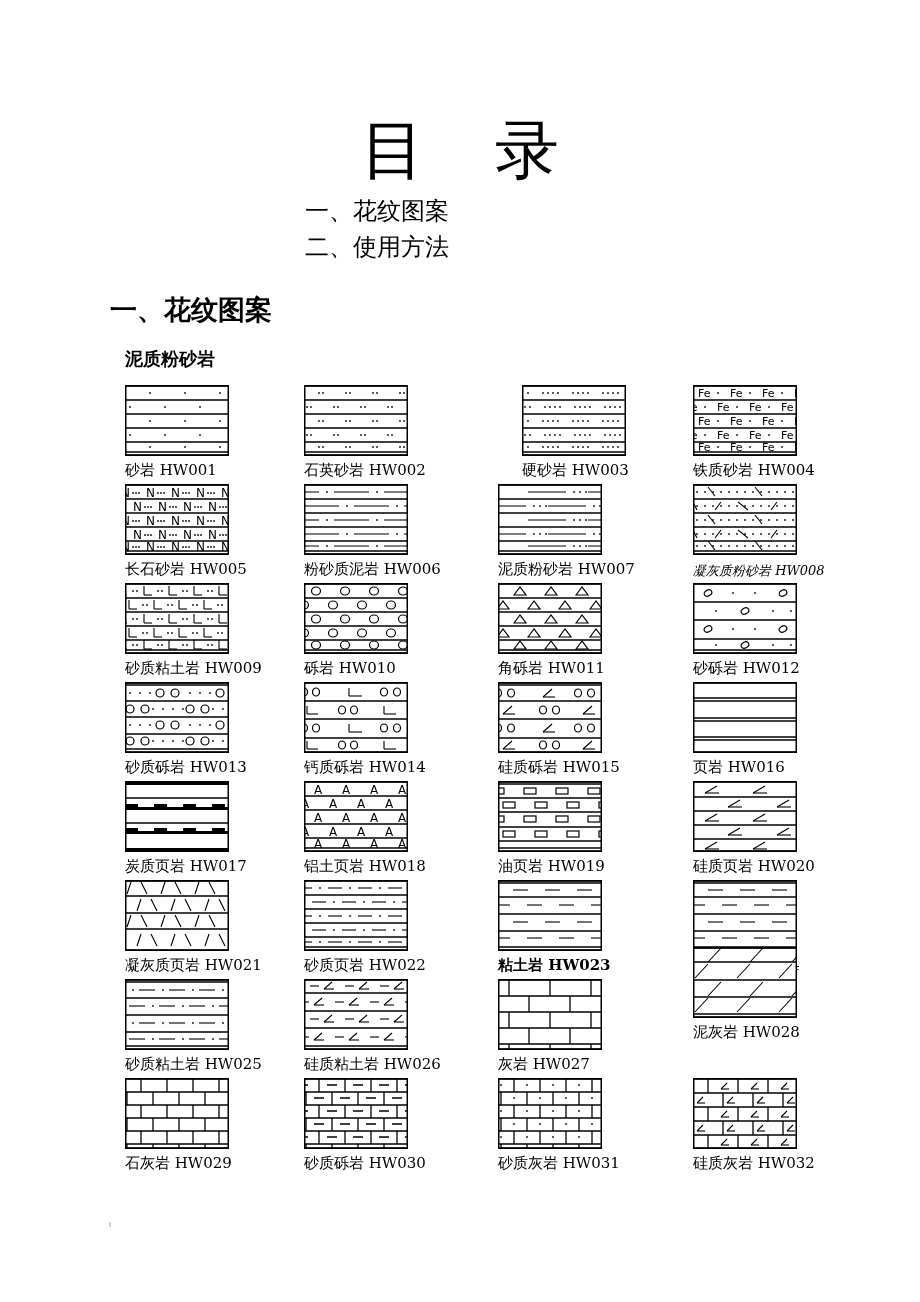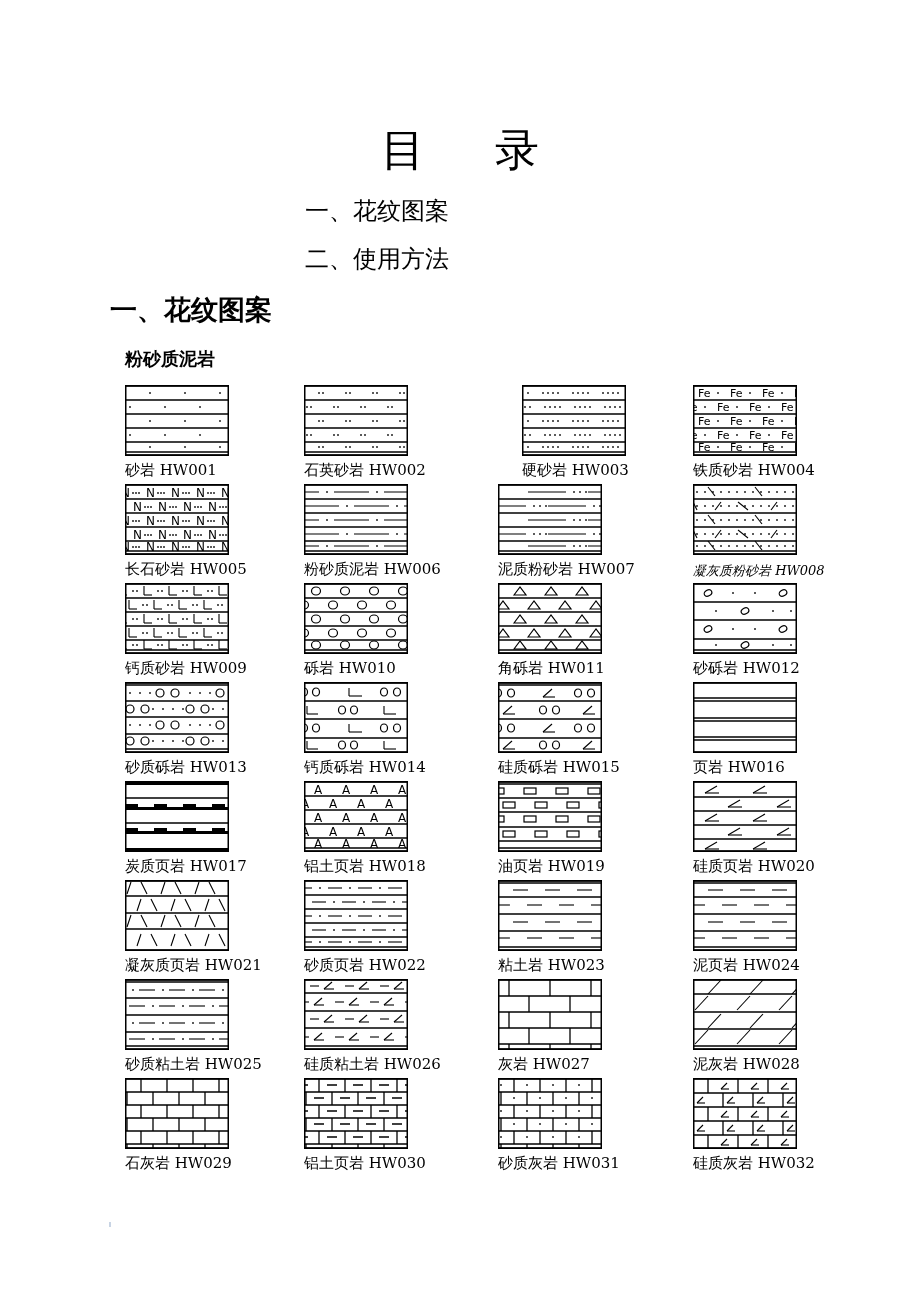--- a/index.html
+++ b/index.html
@@ -1,43 +1,43 @@
 <!DOCTYPE html>
 <html><head>
 <meta charset="utf-8">
 <style>
   html, body { margin:0; padding:0; background:#ffffff; }
   body { width:920px; height:1302px; position:relative; overflow:hidden;
          font-family:"DejaVu Serif","Liberation Serif",serif; color:#000; }
   .toc-title { position:absolute; left:0; width:920px; top:118px; text-align:center;
-               font-size:44px; letter-spacing:0; line-height:64px; }
+               font-size:64px; letter-spacing:0; line-height:64px; }
   .toc-title span { display:inline-block; }
   .toc-title .gap { width:70px; }
   .toc-item { position:absolute; left:305px; font-size:24px; line-height:30px; }
   .sec-heading { position:absolute; left:110px; top:292px; font-family:"DejaVu Sans","Liberation Sans",sans-serif;
                  font-weight:bold; font-size:27px; line-height:36px; }
   .sub-heading { position:absolute; left:125px; top:346px; font-family:"DejaVu Sans","Liberation Sans",sans-serif;
                  font-weight:bold; font-size:18px; line-height:26px; }
   .cell { position:absolute; width:200px; height:99px; }
   .cell svg { position:absolute; left:0; top:0; display:block; }
   .cell .cap { position:absolute; left:0; top:75px; font-size:15px; line-height:20px; white-space:nowrap; }
   .cell .cap.small { font-size:13px; top:77px;font-style:italic; }
   .footer-mark { position:absolute; left:109px; top:1222px; width:2px; height:5px; background:#c8d4e4; }
 </style>
 </head>
 <body>
 
 <div class="toc-title">
   <span>目</span><span class="gap"></span><span>录</span>
 </div>
 <div class="toc-item" style="top:196px;">一、花纹图案</div>
-<div class="toc-item" style="top:246px;font-family:Liberation Mono, monospace;">二、使用方法</div>
+<div class="toc-item" style="top:232px;">二、使用方法</div>
 
 <div class="sec-heading">一、花纹图案</div>
-<div class="sub-heading">粉砂质泥岩</div>
+<div class="sub-heading">泥质粉砂岩</div>
 
 <div id="grid">
     <div class="cell" style="left: 125px; top: 385px;">
       <svg width="104" height="71" viewBox="0 0 104 71">
         <rect x="0" y="0" width="104" height="71" fill="#fff"></rect>
         <line x1="0" y1="1" x2="104" y2="1" stroke="#000" stroke-width="1.3"></line>
         <line x1="0" y1="15" x2="104" y2="15" stroke="#000" stroke-width="1.3"></line>
         <line x1="0" y1="29" x2="104" y2="29" stroke="#000" stroke-width="1.3"></line>
         <line x1="0" y1="43" x2="104" y2="43" stroke="#000" stroke-width="1.3"></line>
         <line x1="0" y1="57" x2="104" y2="57" stroke="#000" stroke-width="1.3"></line>
@@ -665,21 +665,21 @@
         <line x1="69" y1="57" x2="69" y2="66" stroke="#000" stroke-width="1.1"></line>
         <line x1="69" y1="66" x2="77" y2="66" stroke="#000" stroke-width="1.1"></line>
         <rect x="82.2" y="61.2" width="1.6" height="1.6" fill="#000"></rect>
         <rect x="86.2" y="61.2" width="1.6" height="1.6" fill="#000"></rect>
         <line x1="94" y1="57" x2="94" y2="66" stroke="#000" stroke-width="1.1"></line>
         <line x1="94" y1="66" x2="102" y2="66" stroke="#000" stroke-width="1.1"></line>
         <rect x="107.2" y="61.2" width="1.6" height="1.6" fill="#000"></rect>
         <rect x="111.2" y="61.2" width="1.6" height="1.6" fill="#000"></rect>
         <rect x="0.75" y="0.75" width="102.5" height="69.5" fill="none" stroke="#000" stroke-width="1.5"></rect>
       </svg>
-      <div class="cap">钙质砂岩 HW009</div>
+      <div class="cap">砂质粘土岩 HW009</div>
     </div>
     <div class="cell" style="left: 304px; top: 583px; padding-left: 7px;">
       <svg width="104" height="71" viewBox="0 0 104 71">
         <rect x="0" y="0" width="104" height="71" fill="#fff"></rect>
         <line x1="0" y1="1" x2="104" y2="1" stroke="#000" stroke-width="1.3"></line>
         <line x1="0" y1="15" x2="104" y2="15" stroke="#000" stroke-width="1.3"></line>
         <line x1="0" y1="29" x2="104" y2="29" stroke="#000" stroke-width="1.3"></line>
         <line x1="0" y1="43" x2="104" y2="43" stroke="#000" stroke-width="1.3"></line>
         <line x1="0" y1="57" x2="104" y2="57" stroke="#000" stroke-width="1.3"></line>
         <line x1="0" y1="67" x2="104" y2="67" stroke="#000" stroke-width="1.3"></line>
@@ -1120,21 +1120,21 @@
         <line x1="24" y1="62" x2="38" y2="62" stroke="#000" stroke-width="1.1"></line>
         <rect x="45.2" y="61.2" width="1.6" height="1.6" fill="#000"></rect>
         <line x1="54" y1="62" x2="68" y2="62" stroke="#000" stroke-width="1.1"></line>
         <rect x="75.2" y="61.2" width="1.6" height="1.6" fill="#000"></rect>
         <line x1="84" y1="62" x2="98" y2="62" stroke="#000" stroke-width="1.1"></line>
         <rect x="105.2" y="61.2" width="1.6" height="1.6" fill="#000"></rect>
         <rect x="0.75" y="0.75" width="102.5" height="69.5" fill="none" stroke="#000" stroke-width="1.5"></rect>
       </svg>
       <div class="cap">砂质页岩 HW022</div>
     </div>
-    <div class="cell" style="left: 498px; top: 880px;">
+    <div class="cell" style="left: 498px; top: 880px; font-weight: bold;">
       <svg width="104" height="71" viewBox="0 0 104 71">
         <rect x="0" y="0" width="104" height="71" fill="#fff"></rect>
         <line x1="0" y1="1" x2="104" y2="1" stroke="#000" stroke-width="1.3"></line>
         <line x1="0" y1="3" x2="104" y2="3" stroke="#000" stroke-width="1.3"></line>
         <line x1="0" y1="17" x2="104" y2="17" stroke="#000" stroke-width="1.3"></line>
         <line x1="0" y1="34" x2="104" y2="34" stroke="#000" stroke-width="1.3"></line>
         <line x1="0" y1="51" x2="104" y2="51" stroke="#000" stroke-width="1.3"></line>
         <line x1="0" y1="67" x2="104" y2="67" stroke="#000" stroke-width="1.3"></line>
         <line x1="0" y1="70" x2="104" y2="70" stroke="#000" stroke-width="1.3"></line>
         <line x1="15" y1="10" x2="30" y2="10" stroke="#000" stroke-width="1.1"></line>
@@ -1303,21 +1303,21 @@
         <line x1="72" y1="49" x2="72" y2="65" stroke="#000" stroke-width="1.3"></line>
         <line x1="0" y1="65" x2="104" y2="65" stroke="#000" stroke-width="1.3"></line>
         <line x1="11" y1="65" x2="11" y2="71" stroke="#000" stroke-width="1.3"></line>
         <line x1="52" y1="65" x2="52" y2="71" stroke="#000" stroke-width="1.3"></line>
         <line x1="93" y1="65" x2="93" y2="71" stroke="#000" stroke-width="1.3"></line>
         <line x1="0" y1="70" x2="104" y2="70" stroke="#000" stroke-width="1.3"></line>
         <rect x="0.75" y="0.75" width="102.5" height="69.5" fill="none" stroke="#000" stroke-width="1.5"></rect>
       </svg>
       <div class="cap">灰岩 HW027</div>
     </div>
-    <div class="cell" style="left: 693px; top: 979px;">
+    <div class="cell" style="left: 693px; top: 947px;">
       <svg width="104" height="71" viewBox="0 0 104 71">
         <rect x="0" y="0" width="104" height="71" fill="#fff"></rect>
         <line x1="0" y1="1" x2="104" y2="1" stroke="#000" stroke-width="1.3"></line>
         <line x1="0" y1="15" x2="104" y2="15" stroke="#000" stroke-width="1.3"></line>
         <line x1="0" y1="33" x2="104" y2="33" stroke="#000" stroke-width="1.3"></line>
         <line x1="0" y1="50" x2="104" y2="50" stroke="#000" stroke-width="1.3"></line>
         <line x1="0" y1="67" x2="104" y2="67" stroke="#000" stroke-width="1.3"></line>
         <line x1="0" y1="70" x2="104" y2="70" stroke="#000" stroke-width="1.3"></line>
         <line x1="15" y1="15" x2="28" y2="1" stroke="#000" stroke-width="1.1"></line>
         <line x1="57" y1="15" x2="70" y2="1" stroke="#000" stroke-width="1.1"></line>
@@ -1429,21 +1429,21 @@
         <line x1="10" y1="72" x2="20" y2="72" stroke="#000" stroke-width="1.5"></line>
         <line x1="28" y1="66" x2="28" y2="71" stroke="#000" stroke-width="1.3"></line>
         <line x1="36" y1="72" x2="46" y2="72" stroke="#000" stroke-width="1.5"></line>
         <line x1="54" y1="66" x2="54" y2="71" stroke="#000" stroke-width="1.3"></line>
         <line x1="62" y1="72" x2="72" y2="72" stroke="#000" stroke-width="1.5"></line>
         <line x1="80" y1="66" x2="80" y2="71" stroke="#000" stroke-width="1.3"></line>
         <line x1="88" y1="72" x2="98" y2="72" stroke="#000" stroke-width="1.5"></line>
         <line x1="0" y1="70" x2="104" y2="70" stroke="#000" stroke-width="1.3"></line>
         <rect x="0.75" y="0.75" width="102.5" height="69.5" fill="none" stroke="#000" stroke-width="1.5"></rect>
       </svg>
-      <div class="cap">铝土页岩 HW030</div>
+      <div class="cap">砂质砾岩 HW030</div>
     </div>
     <div class="cell" style="left: 498px; top: 1078px;">
       <svg width="104" height="71" viewBox="0 0 104 71">
         <rect x="0" y="0" width="104" height="71" fill="#fff"></rect>
         <line x1="0" y1="1" x2="104" y2="1" stroke="#000" stroke-width="1.3"></line>
         <line x1="16" y1="1" x2="16" y2="14" stroke="#000" stroke-width="1.3"></line>
         <rect x="28.2" y="6.2" width="1.6" height="1.6" fill="#000"></rect>
         <line x1="42" y1="1" x2="42" y2="14" stroke="#000" stroke-width="1.3"></line>
         <rect x="54.2" y="6.2" width="1.6" height="1.6" fill="#000"></rect>
         <line x1="68" y1="1" x2="68" y2="14" stroke="#000" stroke-width="1.3"></line>

